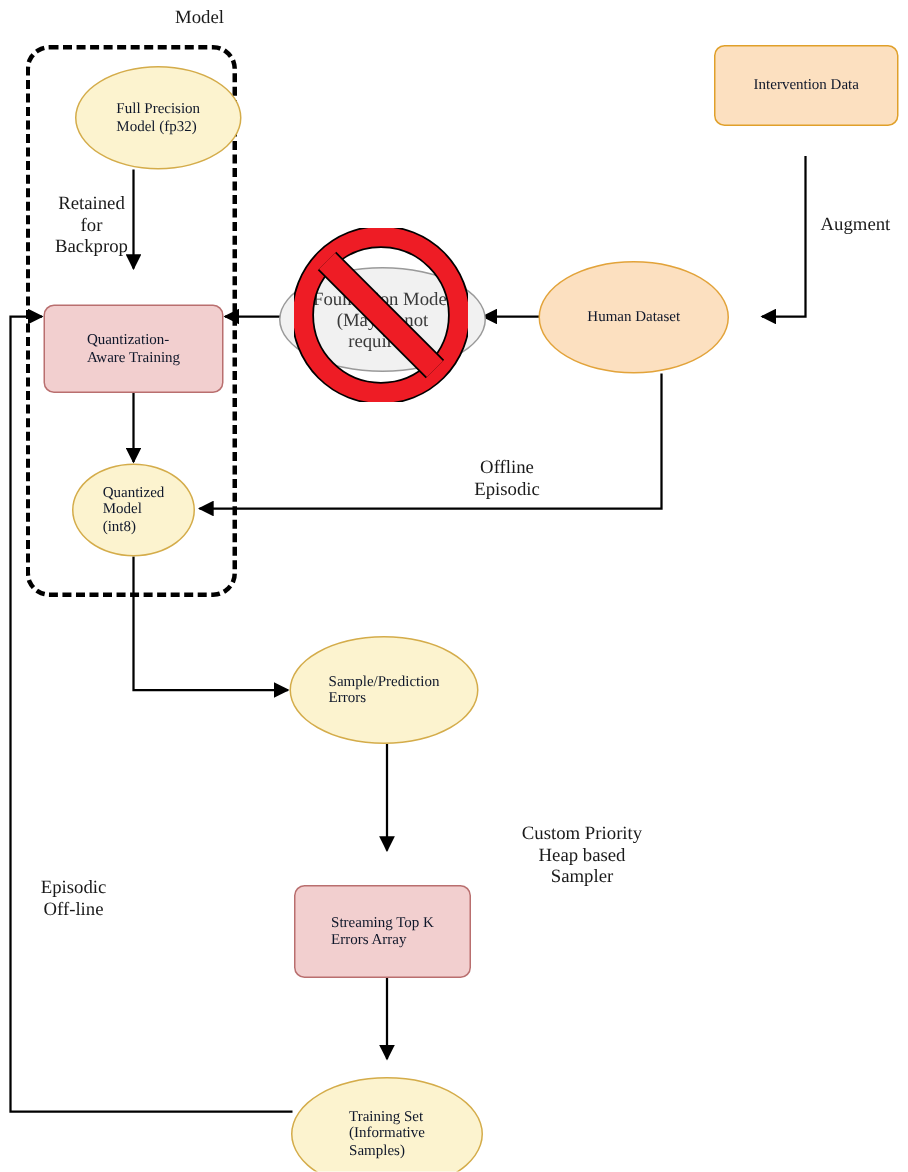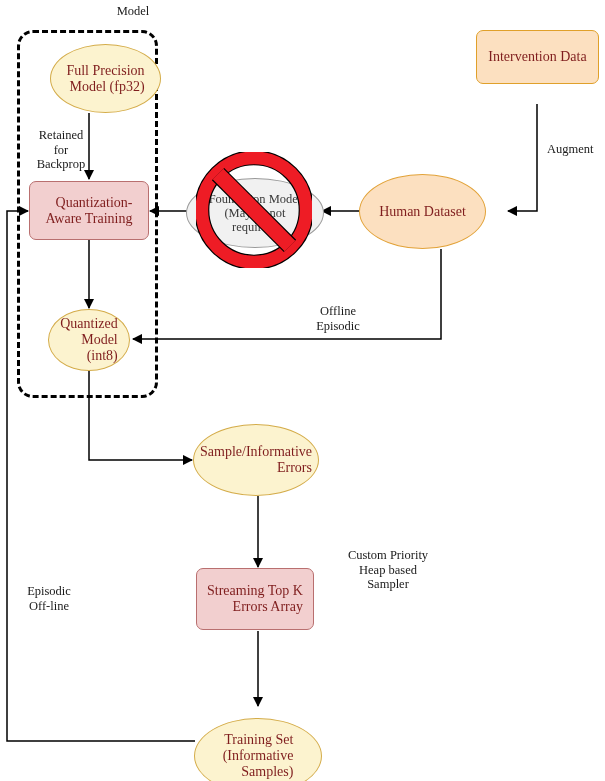--- a/index.html
+++ b/index.html
@@ -21,41 +21,42 @@
     width: 605px;
     height: 781px;
   }
   
   .node {
     position: absolute;
     box-sizing: border-box;
     display: flex;
     align-items: center;
     justify-content: center;
-    text-align: right;
+    text-align: left;
     line-height: 1.12;
-    font-size: 14px;
-    color: #7f1d1d;
+    font-size: 10px;
+    color: #0f172a;
     white-space: pre-line;
     z-index: 5;
   }
   .ellipse-yellow {
     background: #fcf3cf;
     border: 1.4px solid #d4ac4a;
     border-radius: 50%;
   }
   .ellipse-orange {
     background: #fce0c0;
     border: 1.4px solid #e2a33a;
     border-radius: 50%;
   }
   .rect-pink {
     background: #f2cfcf;
     border: 1.4px solid #b96f6f;
     border-radius: 7px;
+    margin-top: 22px;
   }
   .rect-orange {
     background: #fce0c0;
     border: 1.6px solid #e0a02a;
     border-radius: 7px;
   }
   
   .label {
     position: absolute;
     font-size: 12.5px;
@@ -136,21 +137,21 @@
 Aware Training</div>
 
 <div class="node ellipse-yellow" style="left:48px; top:309px; width:82px; height:62px;">Quantized
 Model
 (int8)</div>
 
 <div class="node ellipse-orange" style="left:359px; top:174px; width:127px; height:75px;">Human Dataset</div>
 
 <div class="node rect-orange" style="left:476px; top:30px; width:123px; height:54px;">Intervention Data</div>
 
-<div class="node ellipse-yellow" style="left:193px; top:424px; width:126px; height:72px;">Sample/Informative
+<div class="node ellipse-yellow" style="left:193px; top:424px; width:126px; height:72px;">Sample/Prediction
 Errors</div>
 
 <div class="node rect-pink" style="left:196px; top:568px; width:118px; height:62px;">Streaming Top K
 Errors Array</div>
 
 <div class="node ellipse-yellow" style="left:194px; top:718px; width:128px; height:76px;">Training Set
 (Informative
 Samples)</div>
 
 <div id="obscured-text" class="ellipse-yellow" style="left:186px; top:178px; width:136px; height:68px; background:#f1f1f1; border-color:#9a9a9a;">Foundation Model

